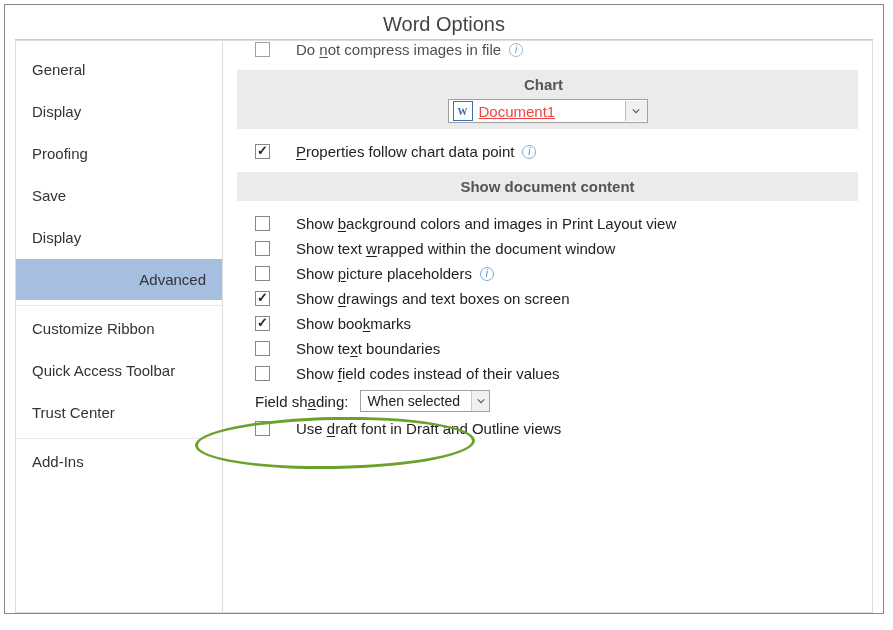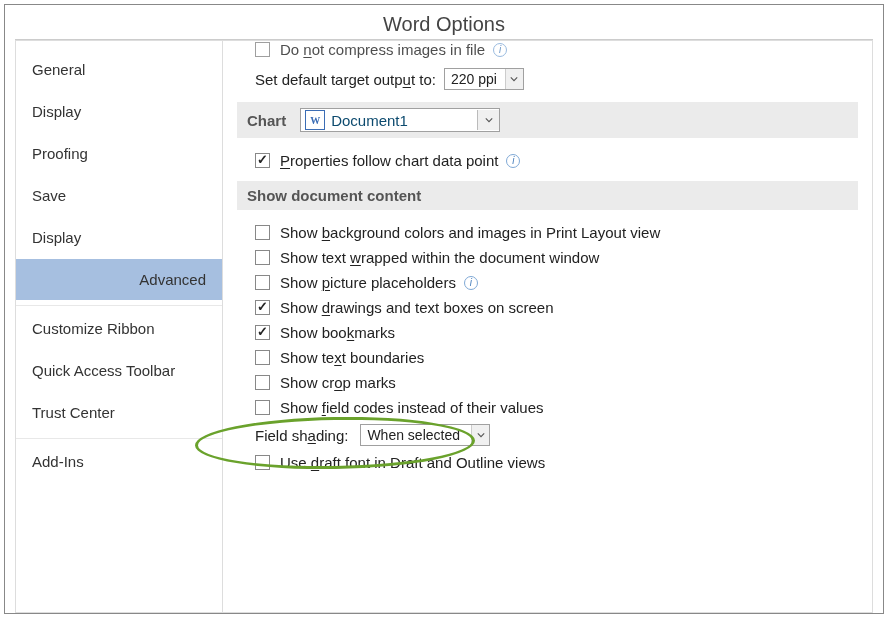--- a/index.html
+++ b/index.html
@@ -74,25 +74,26 @@
   .row.tight { margin: 4px 0; }
   .section-header {
     background: #ebebeb;
     color: #555;
     font-weight: 600;
     padding: 6px 10px;
     margin: 10px 0 12px 0;
     display: flex;
     align-items: center;
     gap: 8px;
+    flex-direction: column;
   }
   label.check {
     display: flex;
     align-items: center;
-    gap: 10px;
+    gap: 26px;
   }
   input[type=checkbox] {
     width: 15px;
     height: 15px;
     margin: 0;
     border: 1px solid #888;
     appearance: none;
     -webkit-appearance: none;
     background: #fff;
     position: relative;
@@ -233,39 +234,28 @@
     <div class="content">
 
       <div class="row cut-top-row">
         <label class="check">
           <input type="checkbox" style="">
           <span><span>Do </span><span class="underline-access">n</span><span>ot compress images in file</span></span>
         </label>
         <span class="info-icon">i</span>
       </div>
 
-      <div class="row">
-        <span><span>Set default target outp</span><span class="underline-access">u</span><span>t to:</span></span>
-        <div class="select-box" style="min-width:80px;">
-          <span>220 ppi</span>
-          <span class="caret">
-              <svg viewBox="0 0 10 6">
-                <path d="M1 1 L5 5 L9 1" fill="none" stroke="#555" stroke-width="1.4"></path>
-              </svg>
-            </span>
-        </div>
-      </div>
 
       <div class="section-header chart-row">
         <span class="chart-label">Chart</span>
         <div class="doc-select">
           <span class="doc-icon">
               <span>W</span>
             </span>
-          <span style="font-weight:400;color:#0c4a6e;">Document1</span>
+          <span style="font-weight:400;color:#ef4444;text-decoration:underline;">Document1</span>
           <span class="doc-caret">
               <svg viewBox="0 0 10 6" width="8" height="6">
                 <path d="M1 1 L5 5 L9 1" fill="none" stroke="#555" stroke-width="1.4"></path>
               </svg>
             </span>
         </div>
       </div>
 
       <div class="row">
         <label class="check">
@@ -315,26 +305,20 @@
         </label>
       </div>
 
       <div class="row tight">
         <label class="check">
           <input type="checkbox" style="">
           <span><span>Show te</span><span class="underline-access">x</span><span>t boundaries</span></span>
         </label>
       </div>
 
-      <div class="row tight">
-        <label class="check">
-          <input type="checkbox" style="">
-          <span><span>Show cr</span><span class="underline-access">o</span><span>p marks</span></span>
-        </label>
-      </div>
 
       <div class="row tight">
         <label class="check">
           <input type="checkbox" style="">
           <span><span>Show </span><span class="underline-access">f</span><span>ield codes instead of their values</span></span>
         </label>
       </div>
 
       <div class="row tight">
         <span class="label-inline"><span>Field sh</span><span class="underline-access">a</span><span>ding:</span></span>

